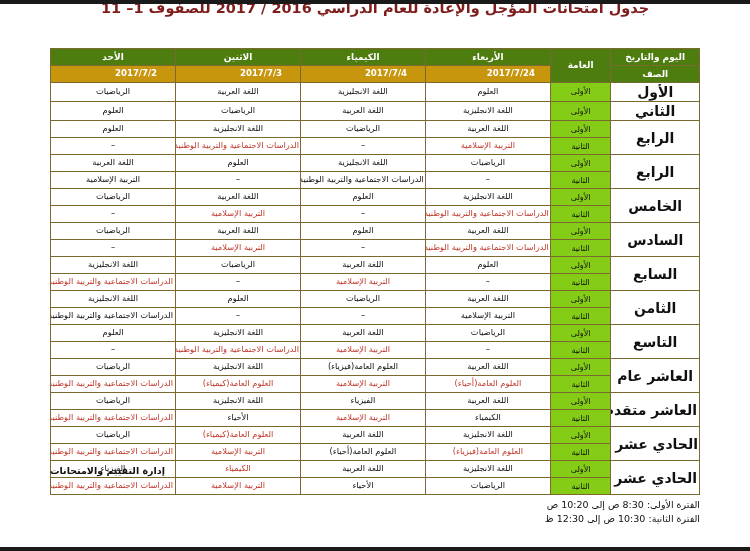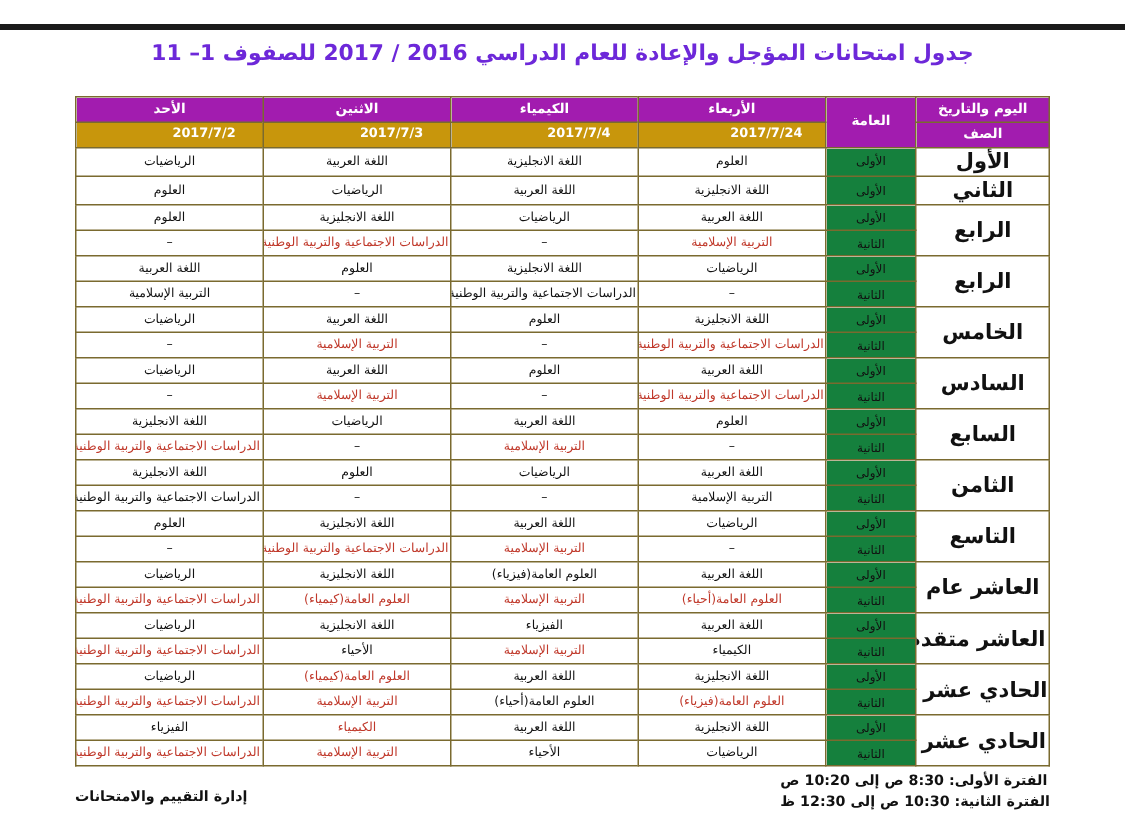--- a/index.html
+++ b/index.html
@@ -22,26 +22,25 @@
   }
   .top-bar {
     position: absolute;
     top: 0;
     left: 0;
     width: 750px;
     height: 4px;
     background: #1a1a1a;
   }
   .title {
-    margin: 16px;
-    padding-top: 12px;
+    margin: 0;
     text-align: center;
     font-size: 14.5px;
     font-weight: bold;
-    color: #6d28d9;
+    color: #7f1d1d;
     letter-spacing: 0;
     direction: rtl;
   }
   .table-wrap {
     position: absolute;
     top: 48px;
     right: 50px;
     left: 50px;
   }
   table.sched {
@@ -56,36 +55,36 @@
     border: 1px solid #7a6a2f;
     padding: 1px 2px;
     text-align: center;
     vertical-align: middle;
     height: 14px;
     line-height: 1.15;
     overflow: hidden;
     white-space: nowrap;
   }
   thead th {
-    background: #a21caf;
+    background: #4d7c0f;
     color: #ffffff;
     font-weight: bold;
     font-size: 9px;
     height: 17px;
   }
   thead th.daterow {
     background: #c8960c;
     color: #ffffff;
     font-weight: bold;
     font-size: 8.6px;
     padding-left: 48px;
   }
   td.period {
     font-size: 8px;
-    background: #15803d;
+    background: #84cc16;
   }
   td.grade {
     font-weight: bold;
     font-size: 14px;
   }
   .red {
     color: #c0392b;
   }
   .col-day { width: 15.5%; }
   .col-period { width: 7.5%; }
@@ -98,23 +97,24 @@
     direction: rtl;
     font-size: 9.5px;
     color: #111111;
   }
   .footer-row {
     display: flex;
     justify-content: space-between;
     align-items: flex-start;
   }
   .footer-left {
-    text-align: left;
+    text-align: right;
     line-height: 1.55;
-    font-weight: bold;
+    font-weight: normal;
+    margin-top: 45px;
   }
   .footer-right {
     text-align: left;
     padding-top: 12px;
     font-weight: bold;
   }
   .bottom-bar {
     position: absolute;
     bottom: 0;
     left: 0;

